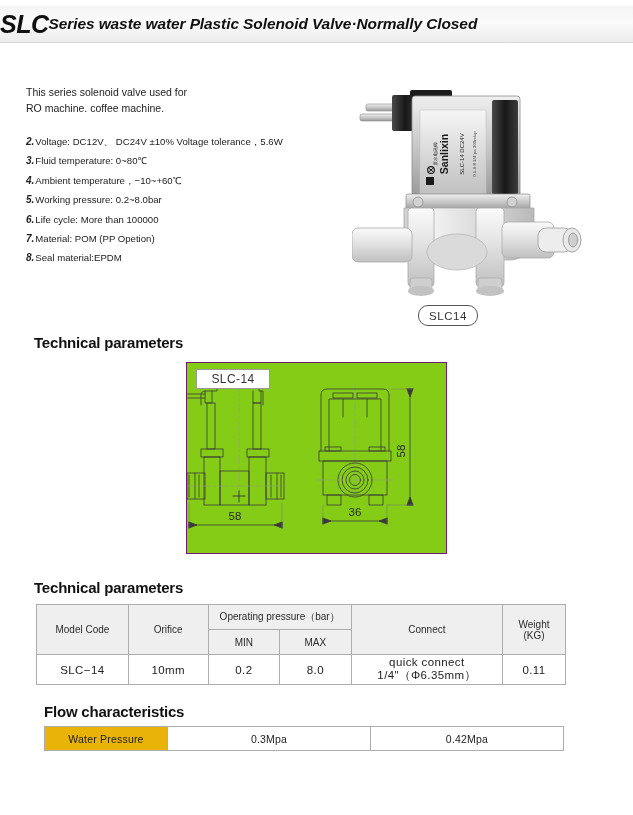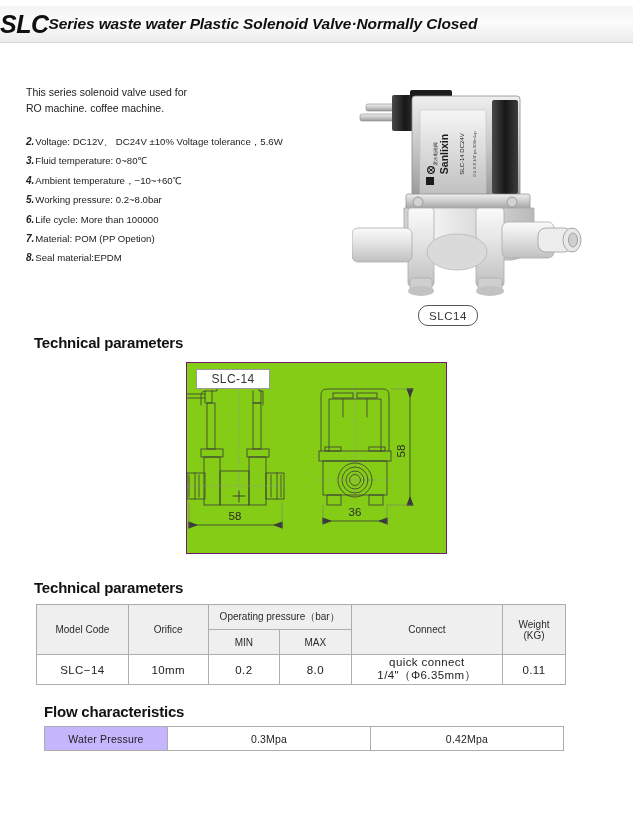--- a/index.html
+++ b/index.html
@@ -97,21 +97,21 @@
   }
   .tbl .hd{background:#efefef;color:#2b2b2b;}
 
   #tech-table{left:36px;top:604px;width:530px;}
   #tech-table td{height:22px;}
   #tech-table .datarow td{height:26px;font-size:11.5px;letter-spacing:0.4px;}
   #tech-table .small{font-size:9.5px;letter-spacing:0;}
 
   #flow-table{left:44px;top:726px;width:520px;}
   #flow-table td{height:21px;font-size:10.5px;letter-spacing:0.2px;}
-  #flow-table .rowhdr{background:#c4b5fd;width:120px;}
+  #flow-table .rowhdr{background:#eab308;width:120px;}
 </style>
 </head>
 <body>
 
 <div class="header">
   <span class="brand">SLC</span>
   <span class="htitle">Series waste water  Plastic Solenoid Valve·Normally Closed</span>
 </div>
 
 <div class="intro">

